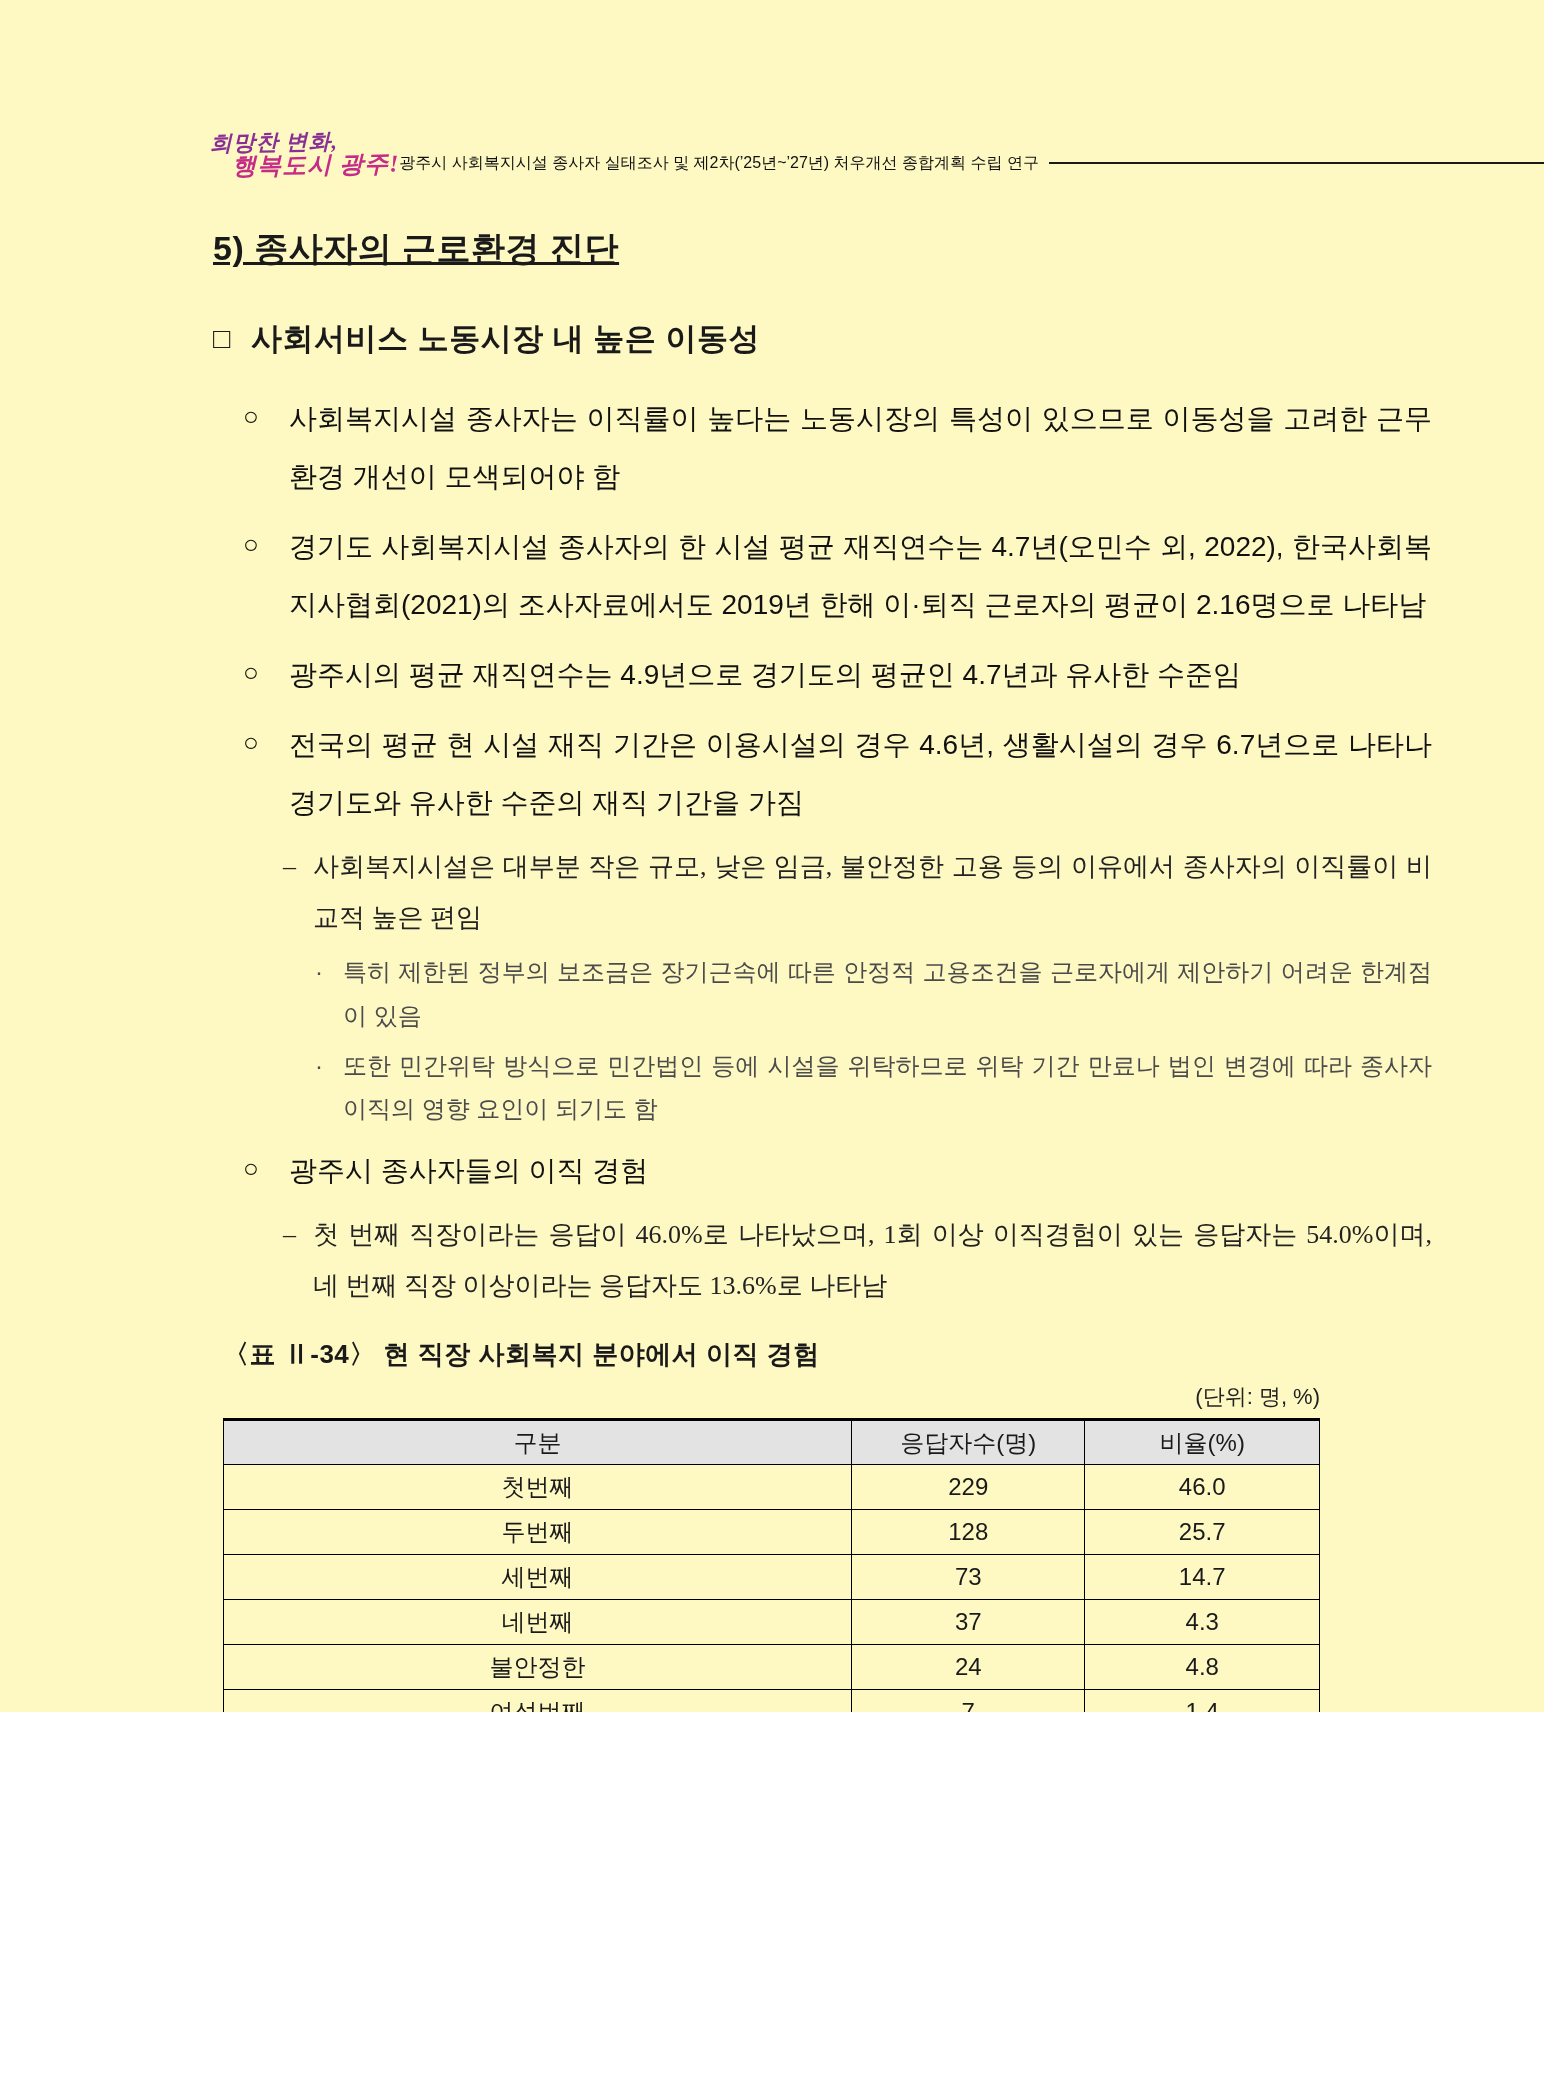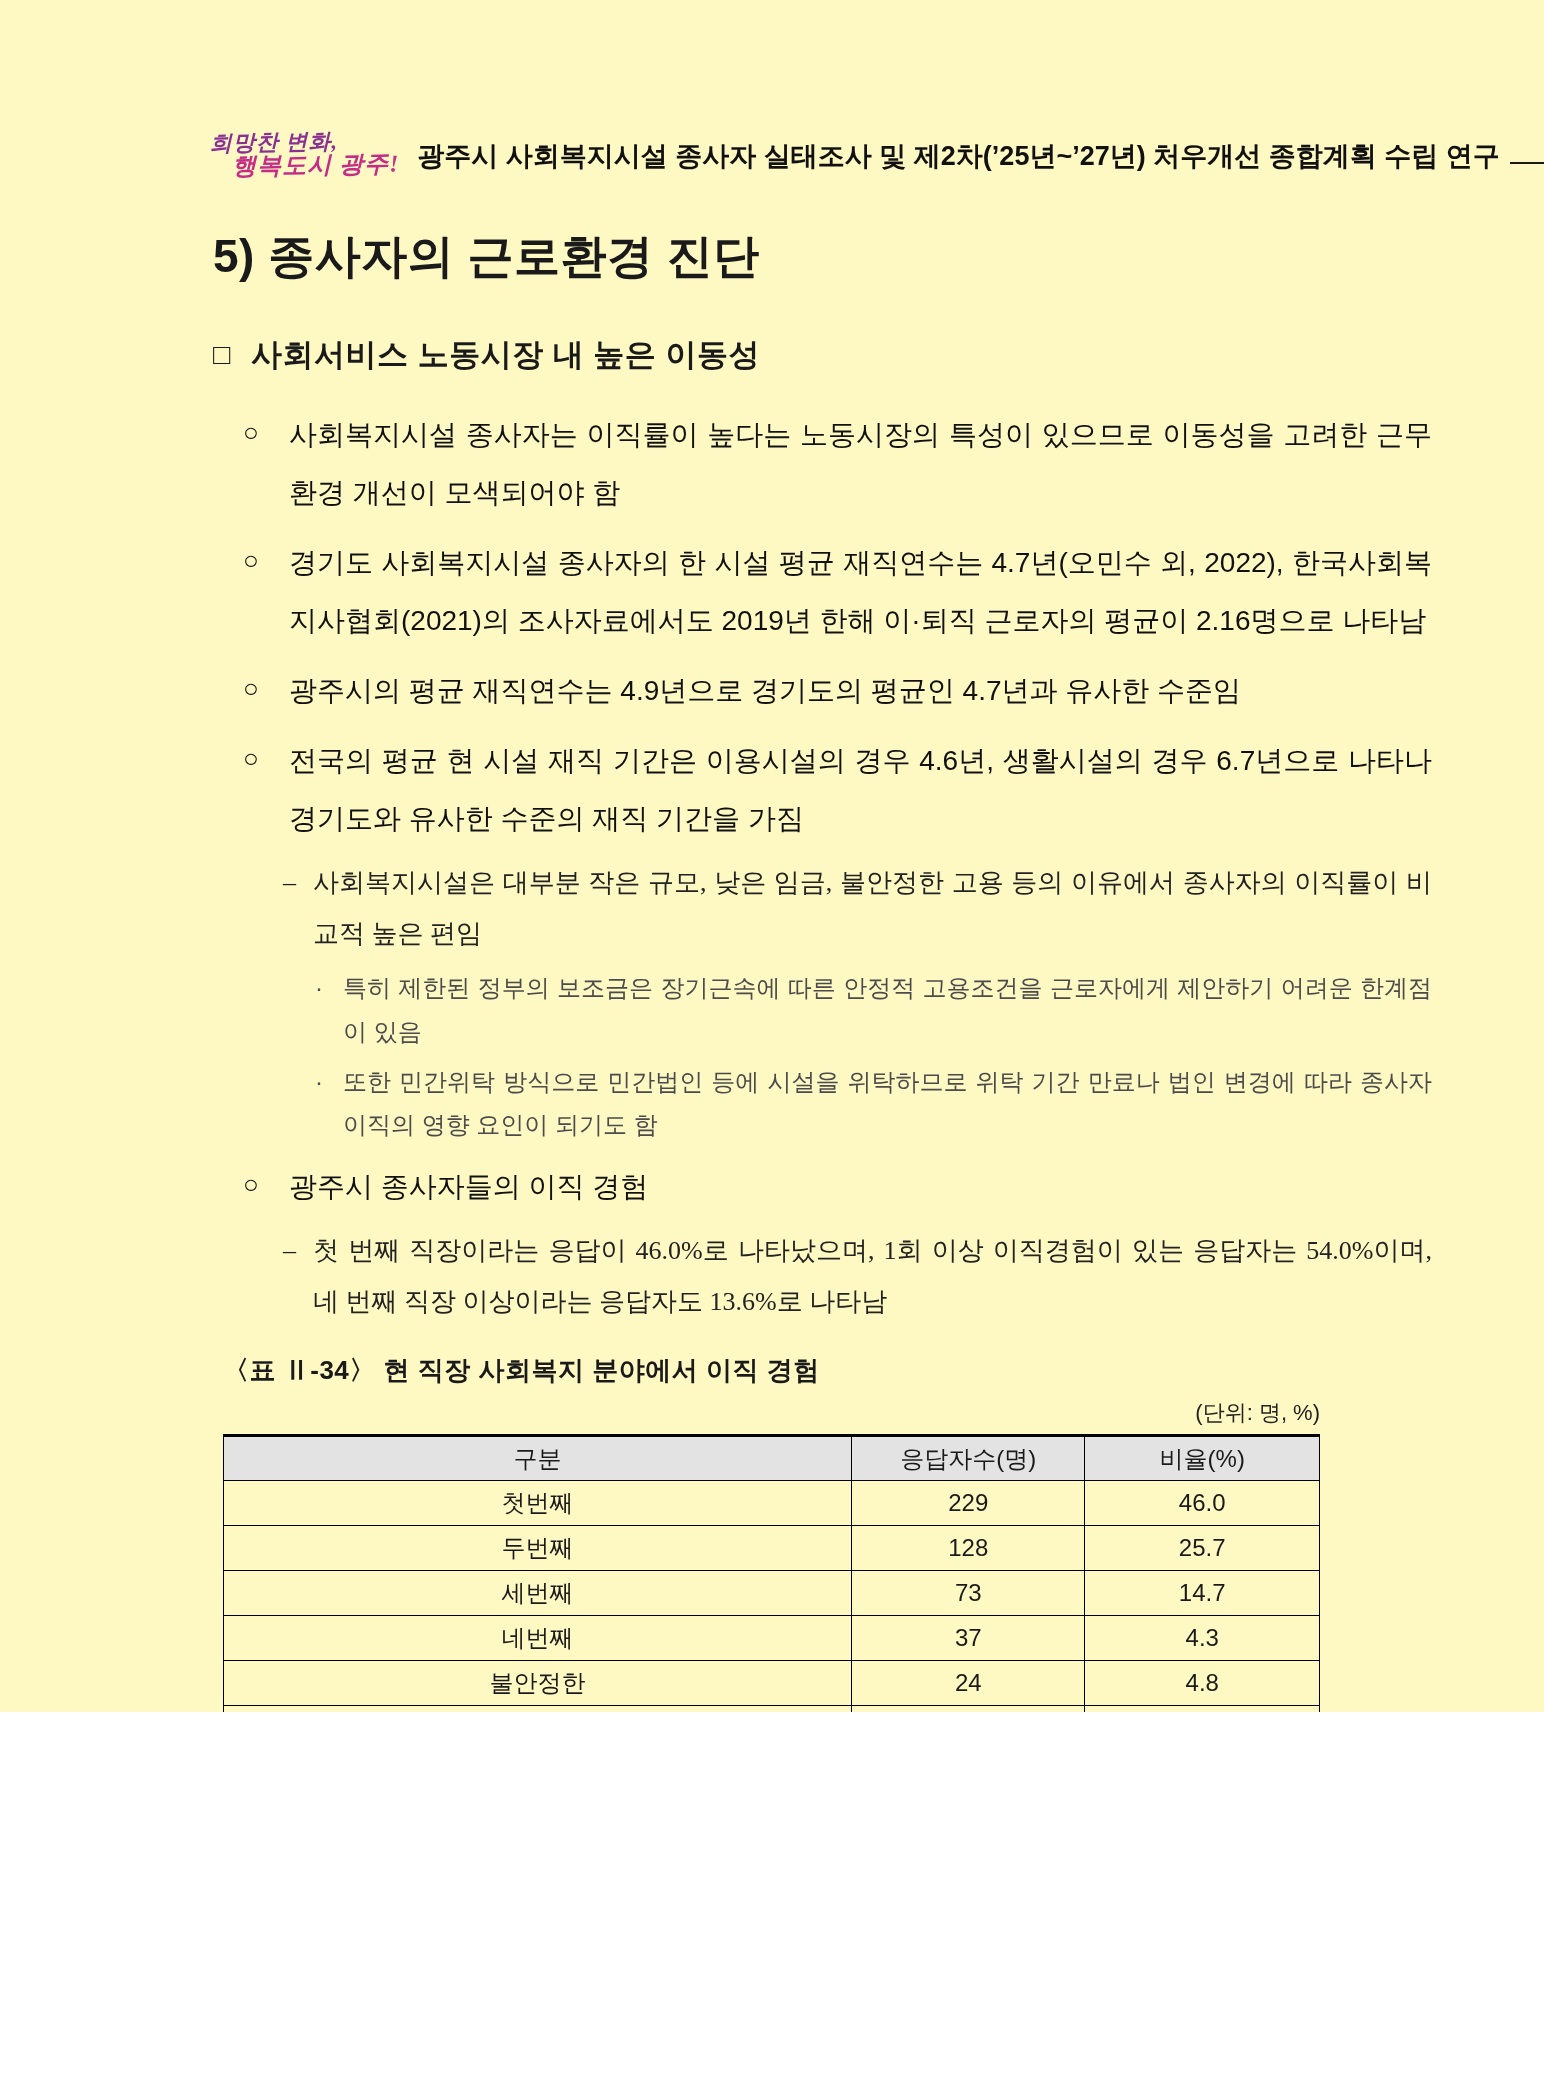--- a/index.html
+++ b/index.html
@@ -27,44 +27,45 @@
     font-style: italic;
     font-weight: bold;
     font-family: "Liberation Serif", serif;
     transform: rotate(-1deg);
     white-space: nowrap;
   }
   .logo-l1 { display: block; font-size: 22px; letter-spacing: 1px; }
   .logo-l2 { display: block; font-size: 24px; margin-left: 22px; letter-spacing: 1px; }
   .header-title {
     flex: none;
-    margin-left: 18px;
+    margin-left: 0;
     padding-bottom: 4px;
-    font-size: 27px;
-    font-weight: 700;
+    font-size: 16px;
+    font-weight: 400;
     white-space: nowrap;
     color: #111;
   }
   .header-rule {
     flex: 1 1 auto;
     height: 2px;
     margin-left: 10px;
     margin-bottom: 14px;
   }
 
   
   .content {
     padding-left: 213px;
     padding-right: 112px;
   }
   .h1 {
     margin-top: 48px;
-    font-size: 46px;
+    font-size: 34px;
     font-weight: bold;
     letter-spacing: 0.5px;
+    text-decoration: underline;
   }
   .h2 {
     margin-top: 46px;
     display: flex;
     align-items: center;
     font-size: 31px;
     font-weight: bold;
     letter-spacing: 0.5px;
   }
   .h2 .sq { font-weight: normal; font-size: 29px; margin-right: 20px; position: relative; top: -1px; }

